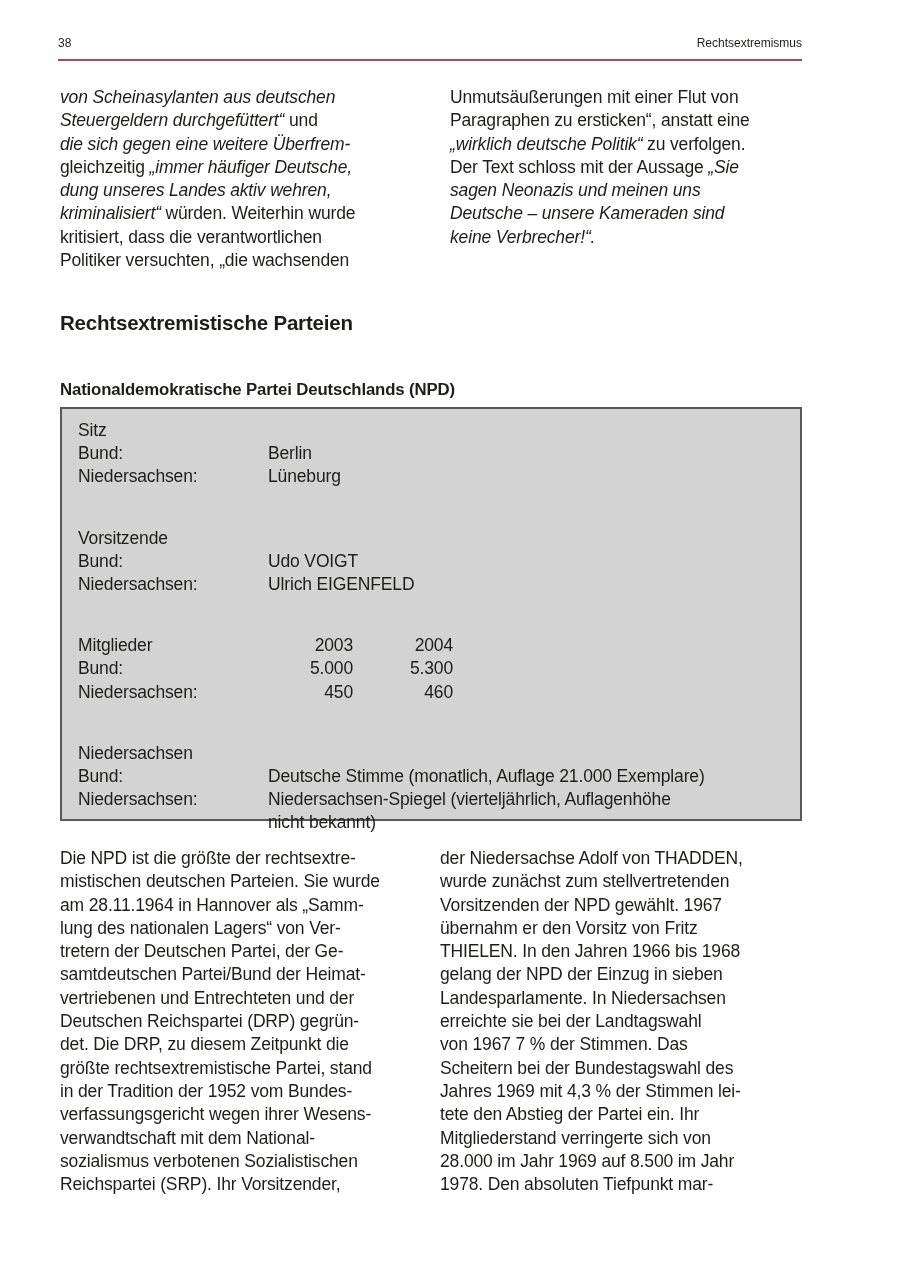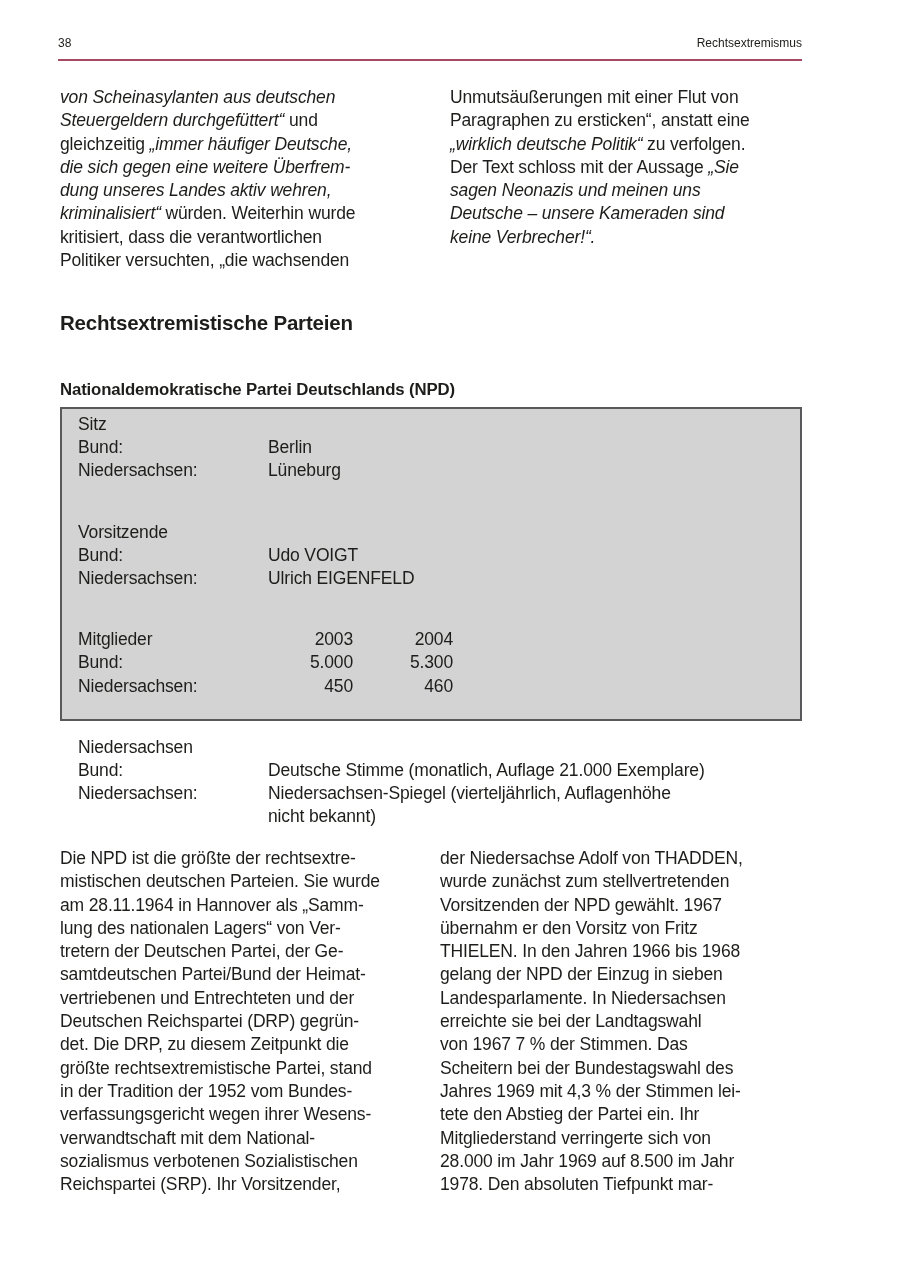--- a/index.html
+++ b/index.html
@@ -23,23 +23,23 @@
   .col-body-right  { left:440px; top:847px; width:354px; }
   .section-heading {
     position:absolute; left:60px; top:311px; margin:0;
     font-size:20.5px; font-weight:bold; letter-spacing:-0.2px;
   }
   .subsection-heading {
     position:absolute; left:60px; top:380px; margin:0;
     font-size:16.8px; font-weight:bold; letter-spacing:-0.15px;
   }
   .infobox {
-    position:absolute; left:60px; top:407px; width:742px; height:314px;
+    position:absolute; left:60px; top:407px; width:742px; height:414px;
     box-sizing:border-box; border:2px solid #59595b; background:#d3d3d3;
-    padding:4px 16px 0 16px;
+    padding:10px 16px 0 16px;
     font-size:17.5px; line-height:23.2px; letter-spacing:-0.15px;
   }
   .box-section { margin:0; }
   .box-section + .box-section { margin-top:38px; }
   .box-row { display:flex; align-items:baseline; }
   .box-label { flex:0 0 190px; width:190px; }
   .box-title { }
   .box-num { flex:0 0 85px; width:85px; text-align:right; }
   .box-num + .box-num { margin-left:15px; }
   .box-value { white-space:nowrap; }
@@ -53,22 +53,22 @@
     <span>38</span>
     <span>Rechtsextremismus</span>
   </header>
 
   <div class="header-rule" style="background: rgb(166, 74, 100);"></div>
 
   <section>
     <div class="text-col col-intro-left">
         <div class="line"><span class="it">von Scheinasylanten aus deutschen</span></div>
         <div class="line"><span class="it">Steuergeldern durchgefüttert“</span><span> und</span></div>
+        <div class="line"><span class="it">die sich gegen eine weitere Überfrem-</span></div>
         <div class="line"><span>gleichzeitig </span><span class="it">„immer häufiger Deutsche,</span></div>
-        <div class="line"><span class="it">die sich gegen eine weitere Überfrem-</span></div>
         <div class="line"><span class="it">dung unseres Landes aktiv wehren,</span></div>
         <div class="line"><span class="it">kriminalisiert“</span><span> würden. Weiterhin wurde</span></div>
         <div class="line">kritisiert, dass die verantwortlichen</div>
         <div class="line">Politiker versuchten, „die wachsenden</div>
       </div>
     <div class="text-col col-intro-right">
         <div class="line">Unmutsäußerungen mit einer Flut von</div>
         <div class="line">Paragraphen zu ersticken“, anstatt eine</div>
         <div class="line"><span class="it">„wirklich deutsche Politik“</span><span> zu verfolgen.</span></div>
         <div class="line"><span>Der Text schloss mit der Aussage </span><span class="it">„Sie</span></div>

